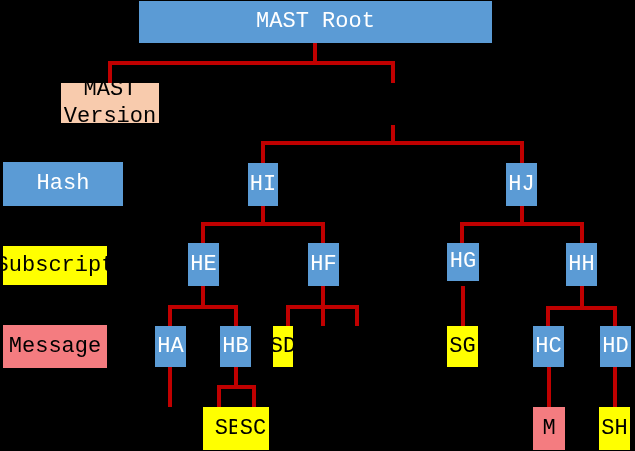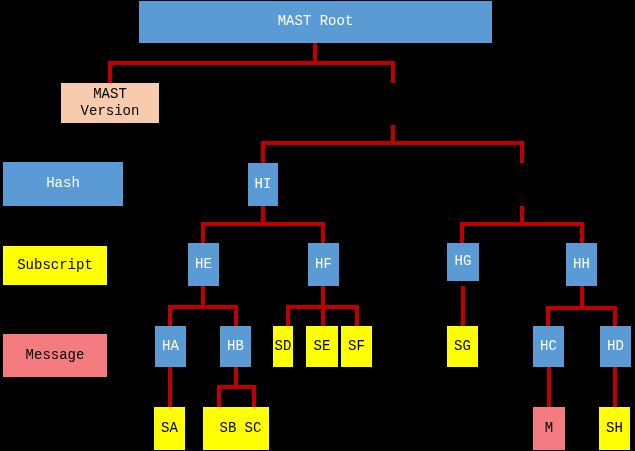--- a/index.html
+++ b/index.html
@@ -3,58 +3,56 @@
 <meta charset="utf-8">
 <style>
   html,body{margin:0;padding:0;}
   body{font-family:"Liberation Mono","DejaVu Sans Mono",monospace;}
   .canvas{
     position:relative;width:635px;height:451px;
     background:var(--canvas-black,#000);overflow:hidden;
   }
   .node{
     position:absolute;display:flex;align-items:center;justify-content:center;
-    text-align:center;font-size:14px;line-height:1.25;white-space:pre-line;
+    text-align:center;font-size:22px;line-height:1.25;white-space:pre-line;
     letter-spacing:0px;
   }
   .blue{background:var(--hash-blue,#5B9BD5);color:var(--text-on-blue,#fff);}
   .yellow{background:var(--subscript-yellow,#FFFF00);color:var(--text-on-light,#000);}
   .salmon{background:var(--message-red,#F47C80);color:var(--text-on-light,#000);}
   .peach{background:var(--version-peach,#F8CBAD);color:var(--text-on-light,#000);text-align:center;}
   .edge{position:absolute;background:var(--connector-red,#C00000);}
 </style>
 </head>
 <body>
 
 <div class="canvas">
 
   <div class="node blue" style="left:139px;top:1px;width:353px;height:42px">MAST Root</div>
 
   <div class="node peach" style="left:61px;top:83px;width:98px;height:40px">MAST Version</div>
 
   <div class="node blue" style="left:3px;top:162px;width:120px;height:44px">Hash</div>
   <div class="node blue" style="left:248px;top:163px;width:30px;height:43px">HI</div>
+  <div class="node blue" style="left:506px;top:163px;width:31px;height:43px">HJ</div>
 
   <div class="node yellow" style="left:3px;top:246px;width:104px;height:39px">Subscript</div>
   <div class="node blue" style="left:188px;top:243px;width:31px;height:43px">HE</div>
   <div class="node blue" style="left:308px;top:243px;width:31px;height:43px">HF</div>
   <div class="node blue" style="left:447px;top:243px;width:32px;height:38px">HG</div>
   <div class="node blue" style="left:566px;top:243px;width:31px;height:43px">HH</div>
 
-  <div class="node salmon" style="left:3px;top:334px;width:104px;height:43px">Message</div>
+  <div class="node salmon" style="left:3px;top:325px;width:104px;height:43px">Message</div>
   <div class="node blue" style="left:220px;top:326px;width:31px;height:41px">HB</div>
   <div class="node blue" style="left:155px;top:326px;width:31px;height:41px">HA</div>
   <div class="node yellow" style="left:273px;top:326px;width:20px;height:41px">SD</div>
-  <div class="node yellow" style="left:306px;top:326px;width:32px;height:41px">SE</div>
-  <div class="node yellow" style="left:341px;top:326px;width:31px;height:41px">SF</div>
   <div class="node yellow" style="left:447px;top:326px;width:31px;height:41px">SG</div>
   <div class="node blue" style="left:533px;top:326px;width:31px;height:41px">HC</div>
   <div class="node blue" style="left:600px;top:326px;width:31px;height:41px">HD</div>
 
-  <div class="node yellow" style="left:154px;top:407px;width:31px;height:43px">SA</div>
   <div class="node yellow" style="left:203px;top:407px;width:50px;height:43px">SB</div>
   <div class="node yellow" style="left:237px;top:407px;width:32px;height:43px">SC</div>
   <div class="node salmon" style="left:533px;top:407px;width:32px;height:43px">M</div>
   <div class="node yellow" style="left:599px;top:407px;width:31px;height:43px">SH</div>
 
   <div class="edge" style="left:313px;top:43px;width:4px;height:22px"></div>
   <div class="edge" style="left:108px;top:61px;width:287px;height:4px"></div>
   <div class="edge" style="left:108px;top:61px;width:4px;height:22px"></div>
   <div class="edge" style="left:391px;top:61px;width:4px;height:22px"></div>
 

